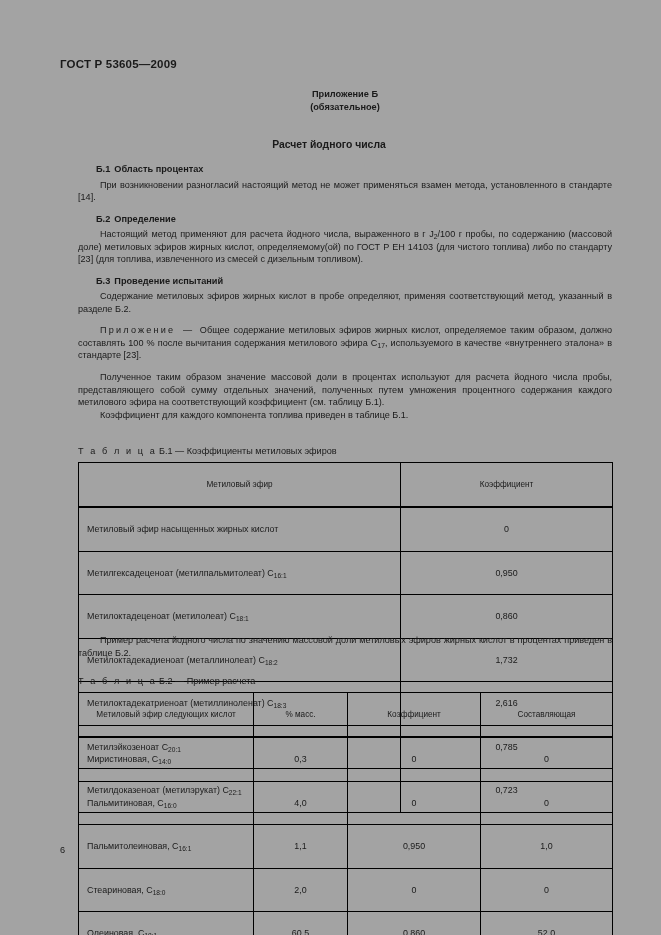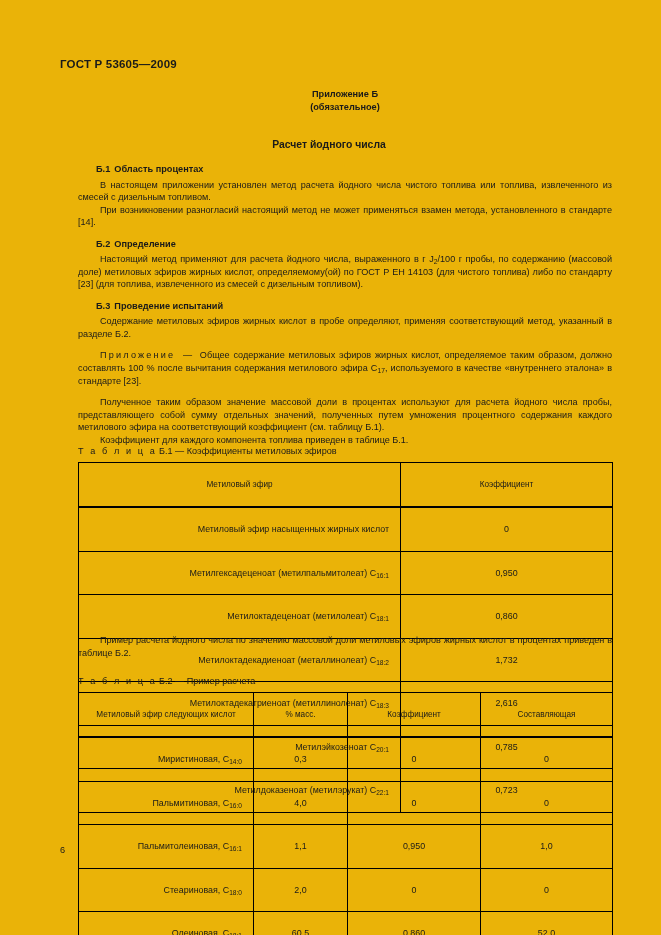--- a/index.html
+++ b/index.html
@@ -9,21 +9,21 @@
     background: #ffffff;
   }
   body {
     font-family: "Liberation Sans", sans-serif;
     color: #1a1a1a;
   }
   .page {
     position: relative;
     width: 661px;
     height: 935px;
-    background: #eab308;
+    background: #a3a3a3;
     overflow: hidden;
     box-sizing: border-box;
   }
 
   
   .doc-header {
     position: absolute;
     left: 60px;
     top: 58px;
     font-size: 11.5px;
@@ -113,21 +113,21 @@
     font-weight: normal;
     vertical-align: middle;
   }
   table.gost thead th {
     text-align: center;
     border-bottom: 2px solid #000;
     height: 21px;
     font-size: 8.2px;
   }
   table.gost tbody td.name {
-    text-align: right;
+    text-align: left;
     padding-left: 8px;
     font-size: 8.9px;
   }
   table.gost tbody td.val {
     text-align: center;
     font-size: 8.9px;
   }
   table.gost { border: 1.6px solid #000; }
 
   
@@ -158,21 +158,20 @@
     <div>(обязательное)</div>
   </div>
 
   <div class="annex-title">Расчет йодного числа</div>
 
   <div class="body">
 
     <h3 class="sec">
       <span class="num">Б.1</span><span>Область процентах</span>
     </h3>
-    <p class="para">В настоящем приложении установлен метод расчета йодного числа чистого топлива или топлива, извлечен­ного из смесей с дизельным топливом.</p>
     <p class="para sec-gap">При возникновении разногласий настоящий метод не может применяться взамен метода, установленного в стандарте [14].</p>
 
     <h3 class="sec">
       <span class="num">Б.2</span><span>Определение</span>
     </h3>
     <p class="para sec-gap"><span>Настоящий метод применяют для расчета йодного числа, выраженного в г J</span><sub>2</sub><span>/100 г пробы, по содержанию (массовой доле) метиловых эфиров жирных кислот, определяемому(ой) по ГОСТ Р ЕН 14103 (для чистого топлива) либо по стандарту [23] (для топлива, извлеченного из смесей с дизельным топливом).</span></p>
 
     <h3 class="sec">
       <span class="num">Б.3</span><span>Проведение испытаний</span>
     </h3>

